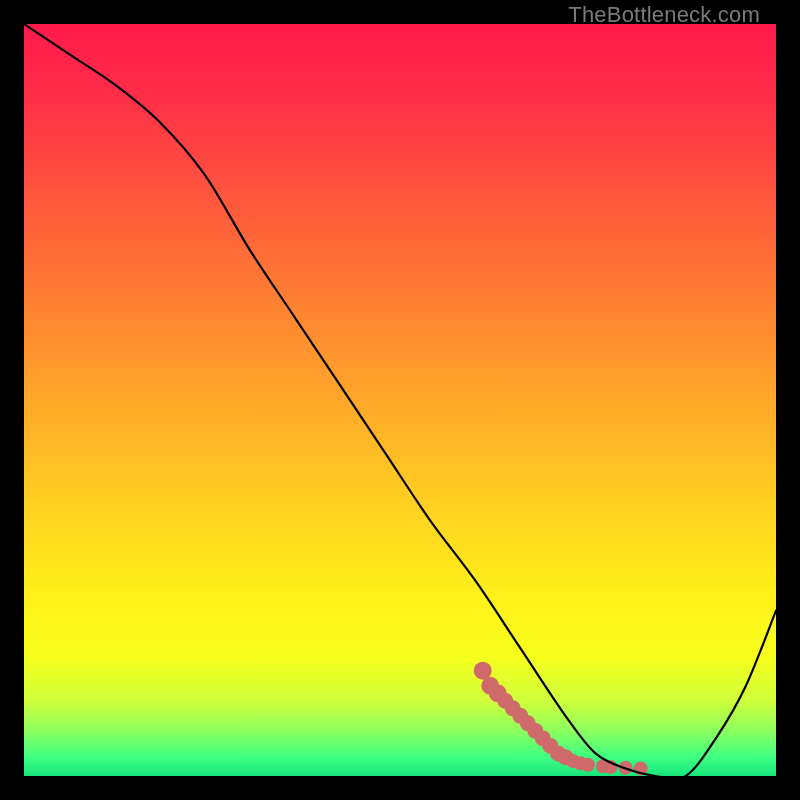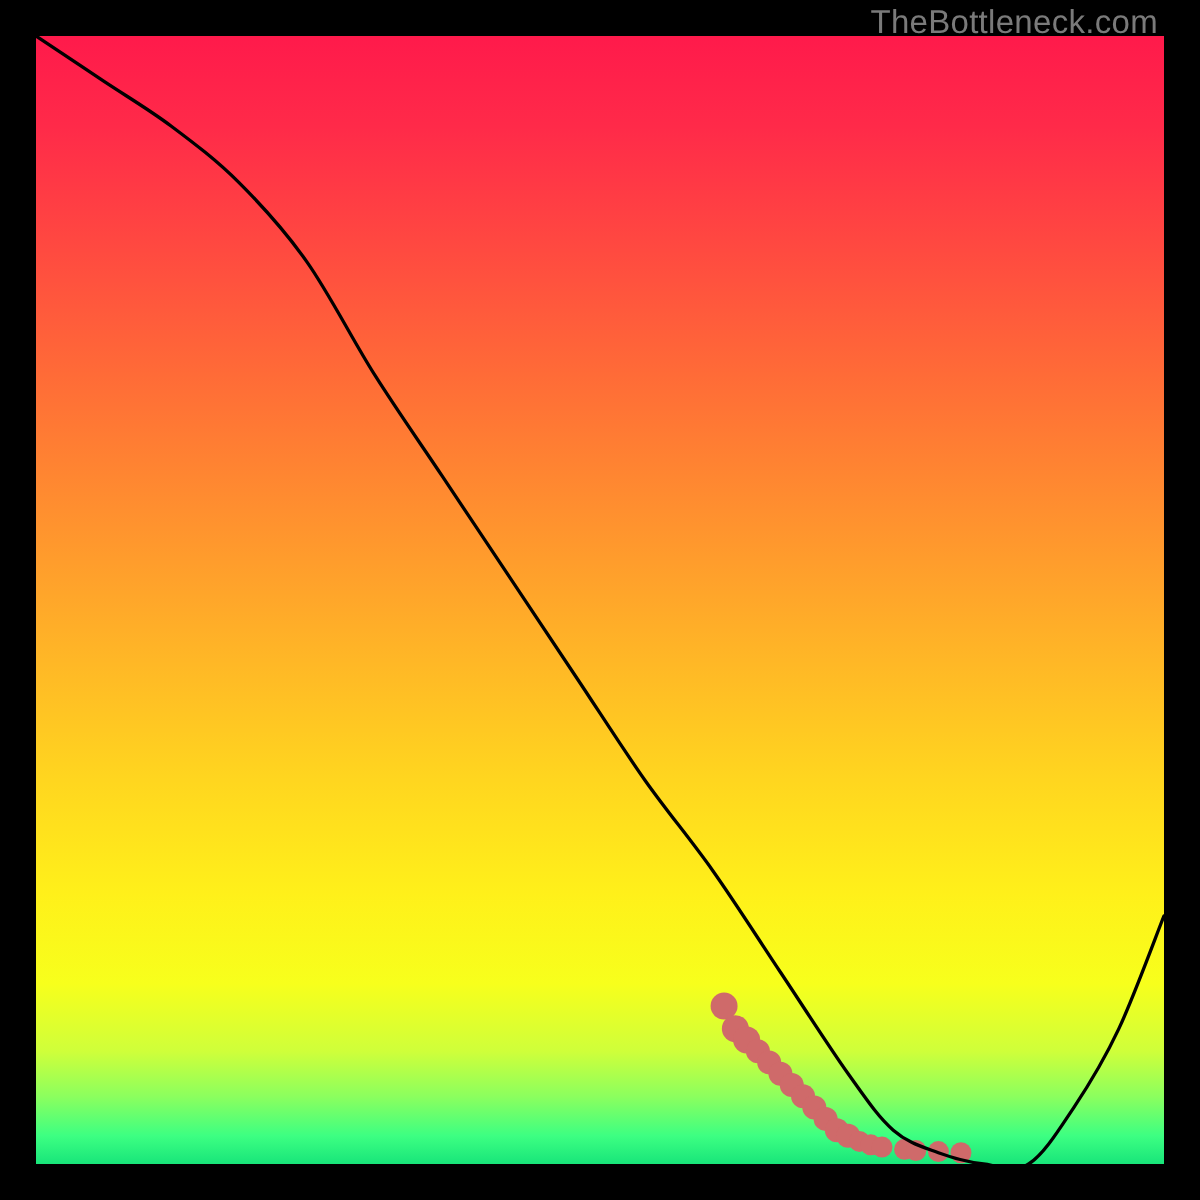--- a/index.html
+++ b/index.html
@@ -15,21 +15,21 @@
     position: absolute;
     left: 24px;
     top: 24px;
     width: 752px;
     height: 752px;
     background: #000;
   }
   .watermark {
     position: absolute;
     top: 2px;
-    right: 28px;
+    right: 40px;
     color: #7a7a7a;
     font-size: 22px;
     font-weight: 400;
     letter-spacing: 0.2px;
     z-index: 20;
   }
   .plot-area {
     position: absolute;
     left: 0;
     top: 0;

